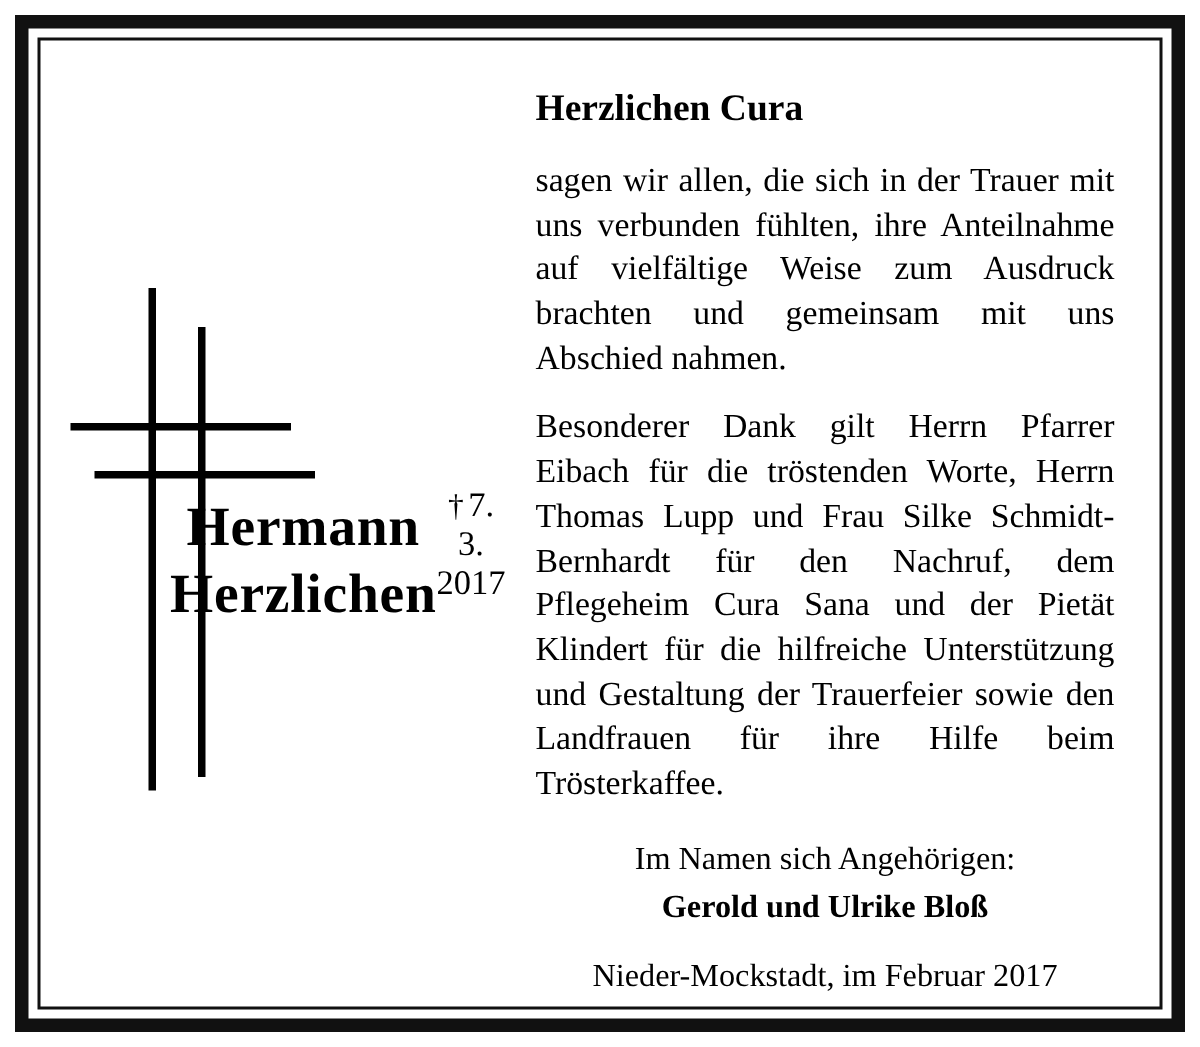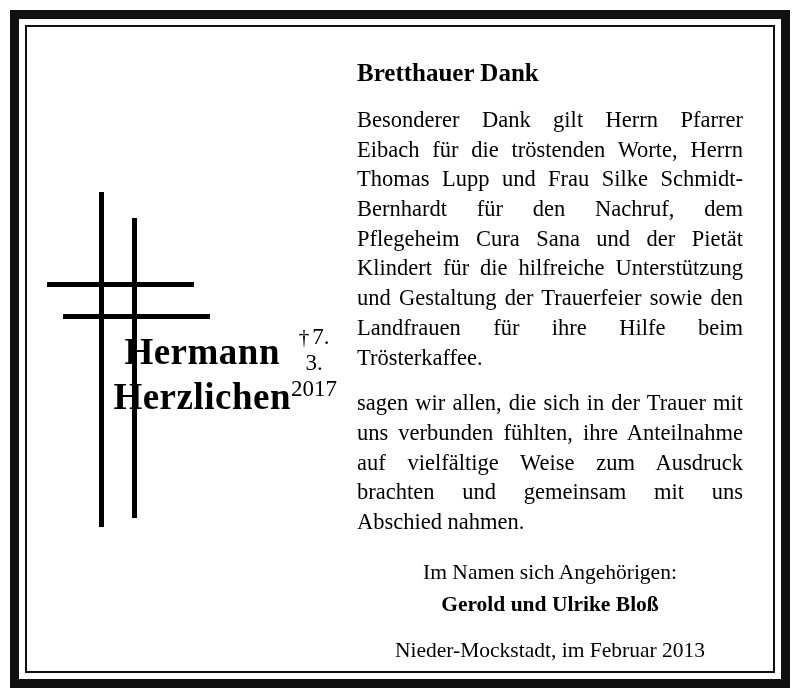--- a/index.html
+++ b/index.html
@@ -163,28 +163,28 @@
           <div class="name-line">Hermann</div>
           <div class="name-line">Herzlichen</div>
         </div>
 
         <div class="death-date">
           <span class="dagger">†</span><span>7. 3. 2017</span>
         </div>
       </div>
 
       <div class="right-col">
-        <div class="thanks-title">Bretthauer Dank</div>
+        <div class="thanks-title">Herzlichen Cura</div>
 
+        <div class="para">sagen wir allen, die sich in der Trauer mit uns verbunden fühlten, ihre Anteilnahme auf vielfältige Weise zum Ausdruck brachten und gemeinsam mit uns Abschied nahmen.</div>
         <div class="para">Besonderer Dank gilt Herrn Pfarrer Eibach für die tröstenden Worte, Herrn Thomas Lupp und Frau Silke Schmidt-Bernhardt für den Nachruf, dem Pflegeheim Cura Sana und der Pietät Klindert für die hilfreiche Unterstützung und Gestaltung der Trauerfeier sowie den Landfrauen für ihre Hilfe beim Trösterkaffee.</div>
-        <div class="para">sagen wir allen, die sich in der Trauer mit uns verbunden fühlten, ihre Anteilnahme auf vielfältige Weise zum Ausdruck brachten und gemeinsam mit uns Abschied nahmen.</div>
 
         <div class="closing">
           <div class="closing-line">Im Namen sich Angehörigen:</div>
           <div class="closing-names">Gerold und Ulrike Bloß</div>
         </div>
 
-        <div class="place-line">Nieder-Mockstadt, im Februar 2013</div>
+        <div class="place-line">Nieder-Mockstadt, im Februar 2017</div>
       </div>
 
     </div>
   </div>
 </div>
 
 </body></html>

